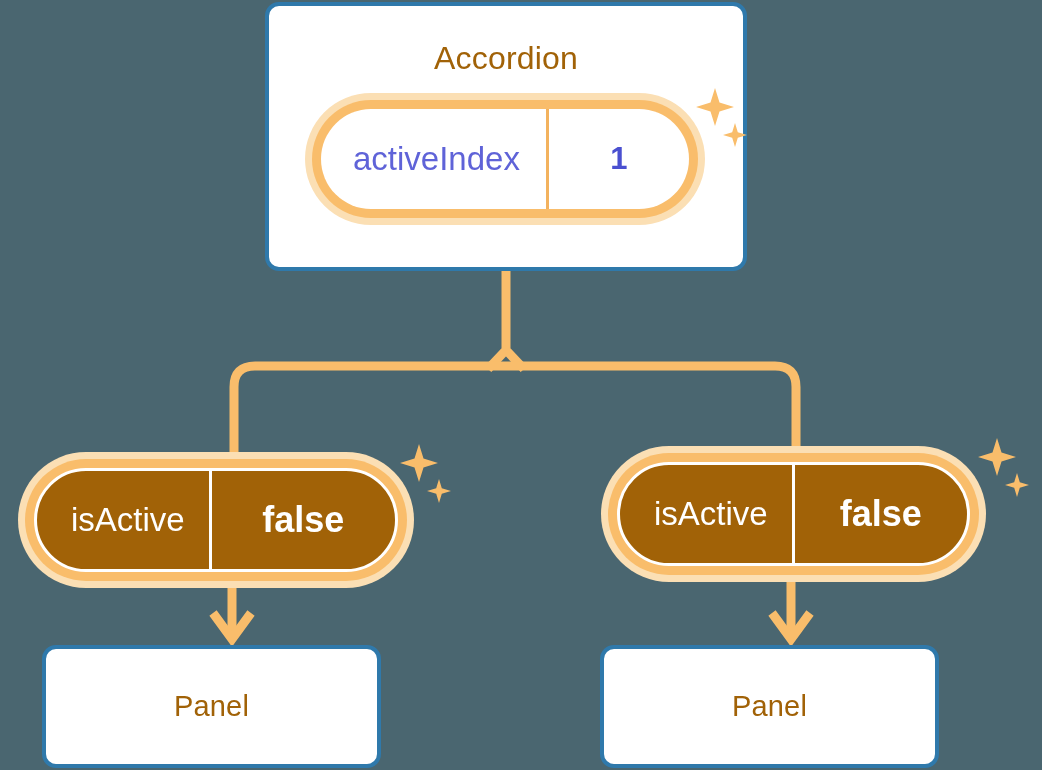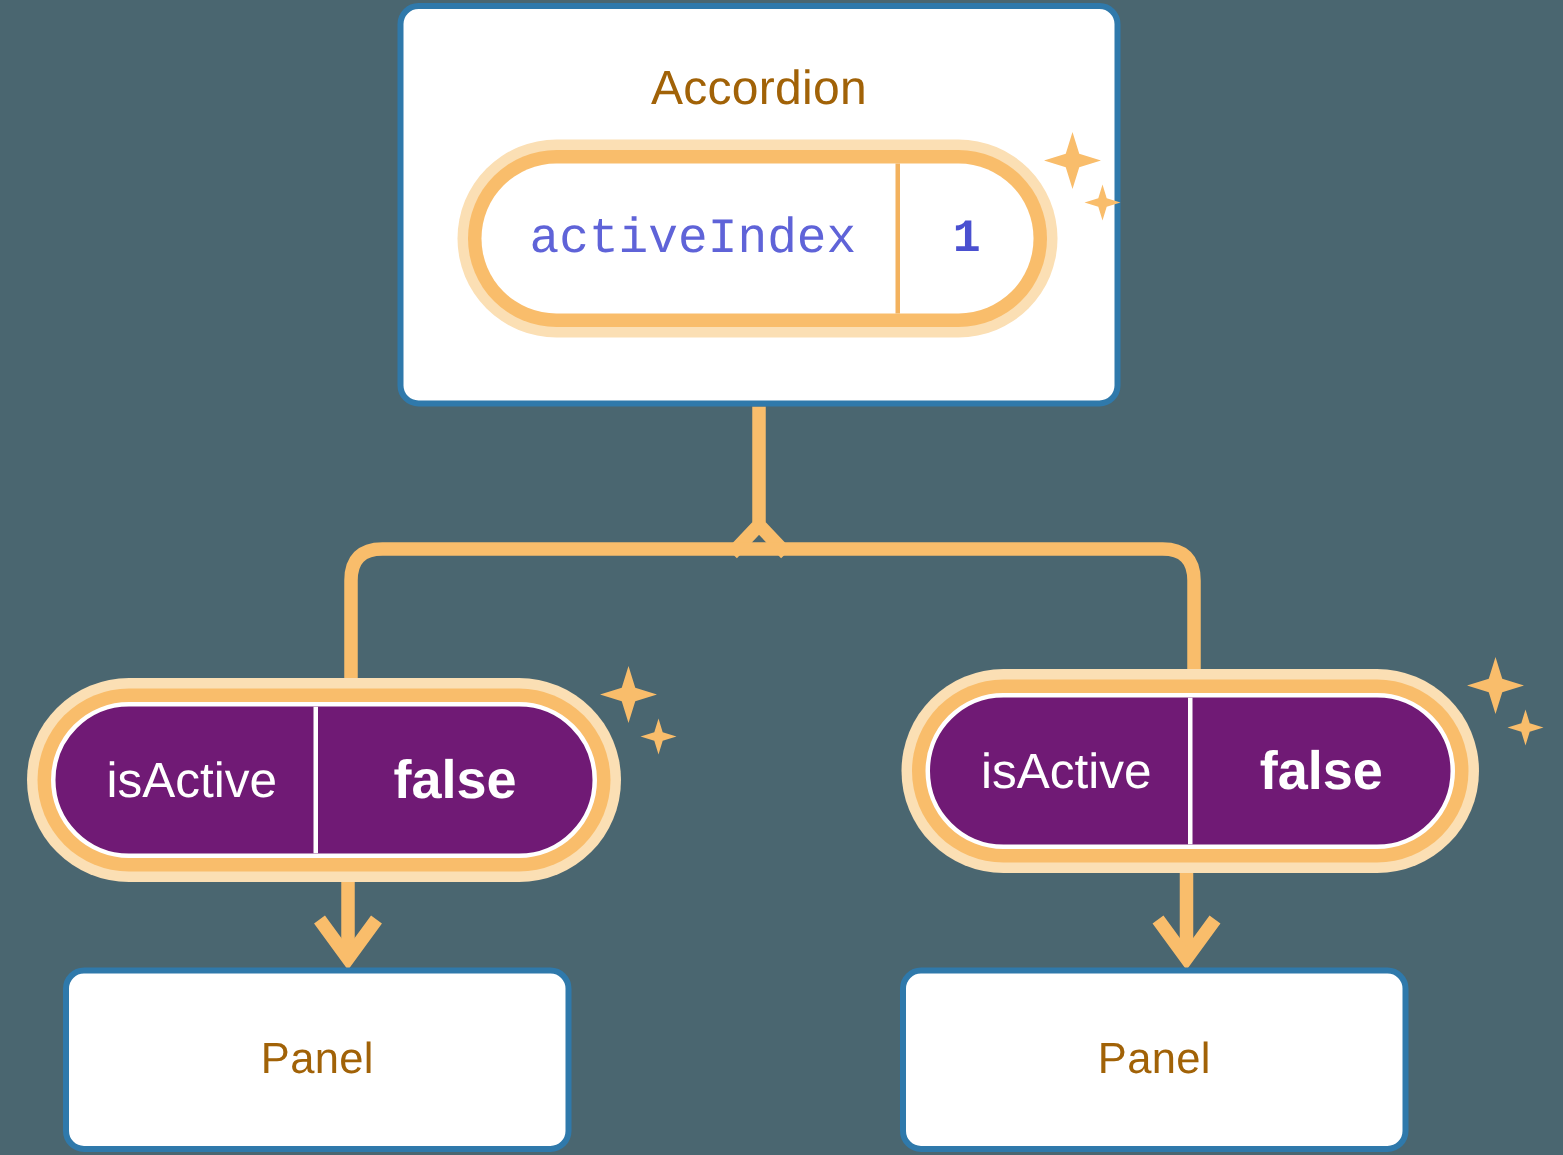--- a/index.html
+++ b/index.html
@@ -112,39 +112,39 @@
   .pill-key, .pill-val {
     display: flex;
     align-items: center;
     justify-content: center;
     height: 100%;
     box-sizing: border-box;
     white-space: nowrap;
   }
 
   
-  .pill--light .pill-body { background: #ffffff; font-family: Liberation Mono, monospace; }
+  .pill--light .pill-body { background: #ffffff; }
   .pill--light .pill-key {
     color: #5f63d8;
     font-size: 33px;
     flex: 0 0 auto;
     padding: 0 26px 0 32px;
   }
   .pill--light .pill-val {
     color: #4a50d0;
     font-size: 31px;
     font-weight: bold;
     border-left: 3px solid #f3b25e;
     flex: 1 1 auto;
     padding: 0 10px;
   }
 
   
   .pill--solid .pill-body {
-    background: #701a75;
+    background: #a16207;
     border: 3px solid #ffffff;
     overflow: hidden;
   }
   .pill--solid .pill-key {
     color: #ffffff;
     font-size: 33px;
     flex: 0 0 auto;
     padding: 0 24px 0 34px;
   }
   .pill--solid .pill-val {

